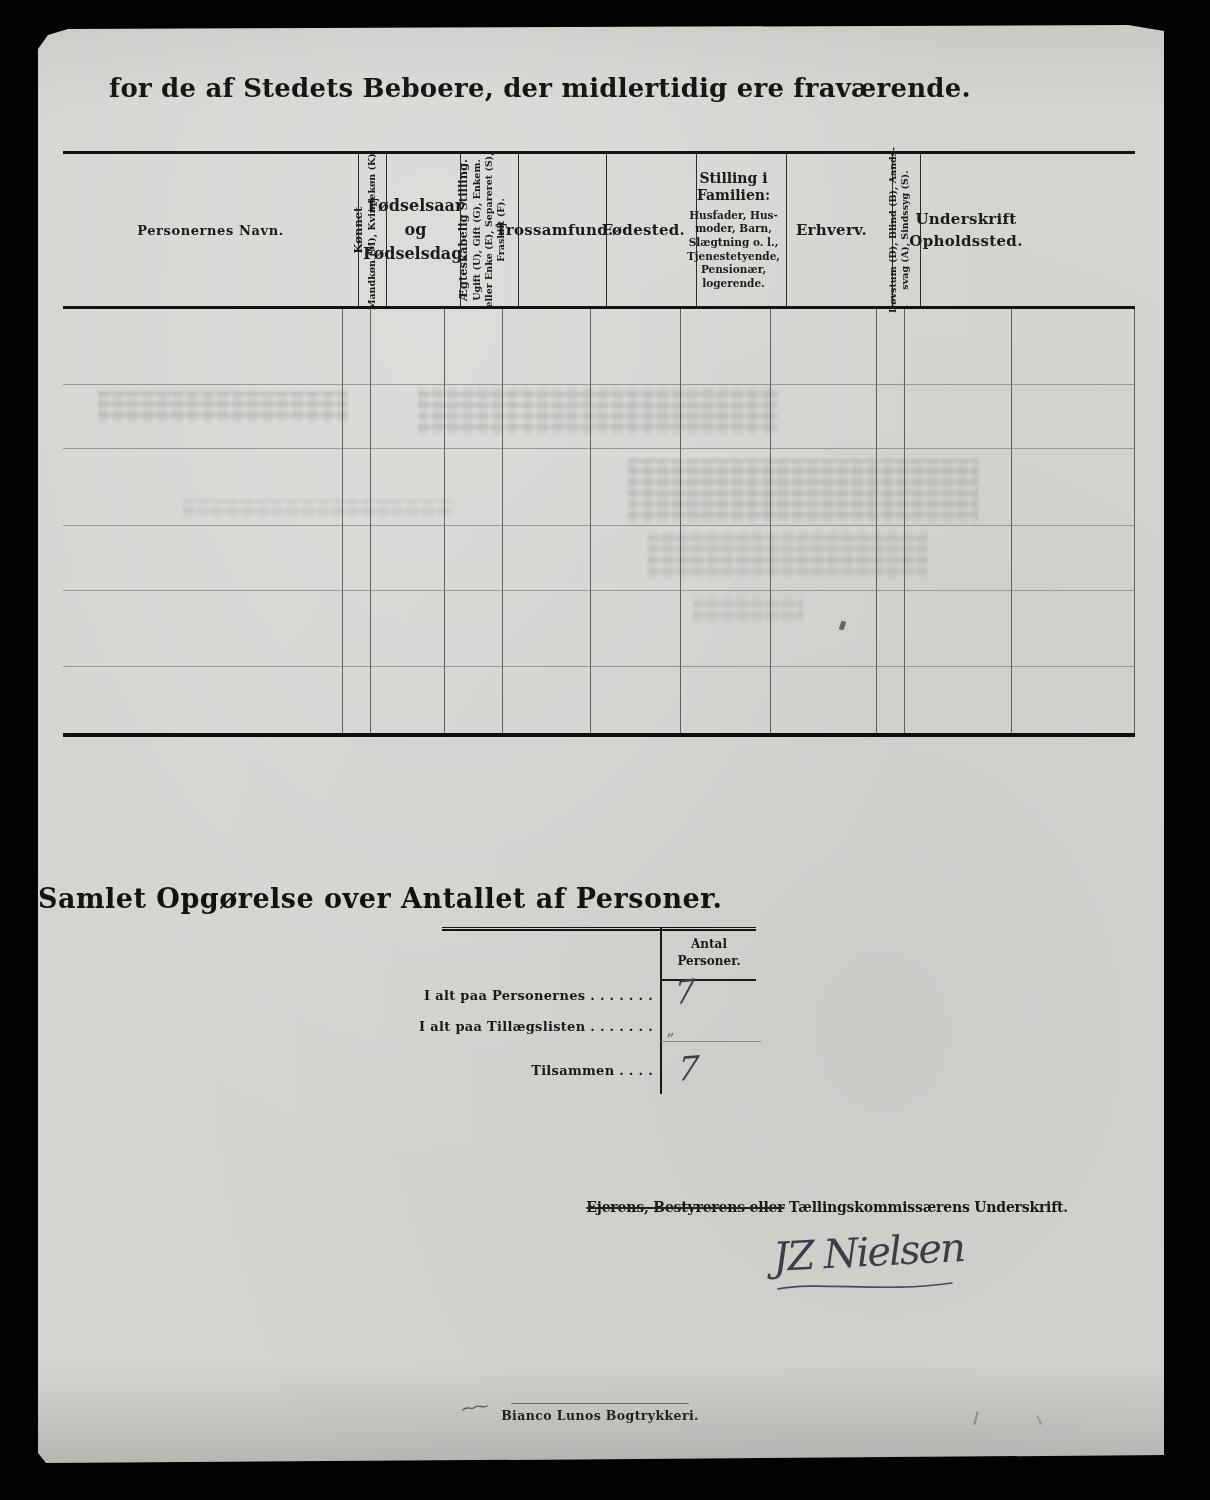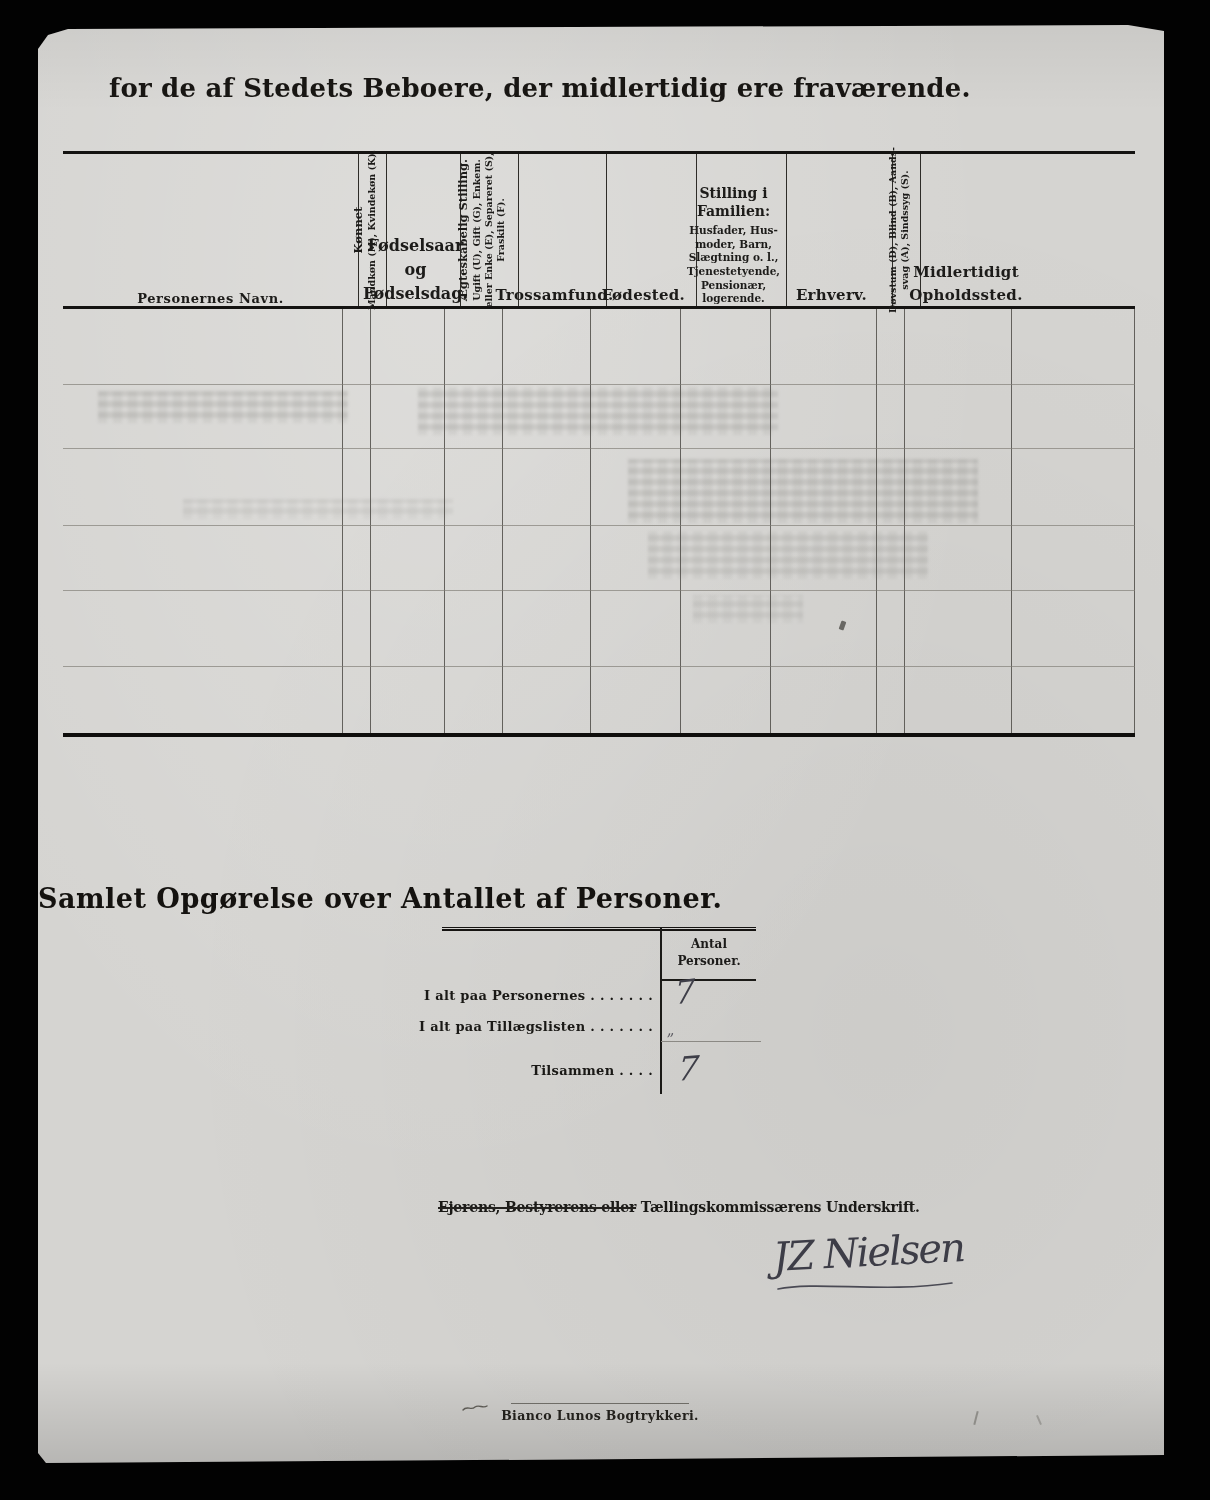--- a/index.html
+++ b/index.html
@@ -25,21 +25,21 @@
   .title-rest{font-size:26px;font-weight:bold;margin-left:16px;color:#181613;letter-spacing:.2px;}
   
   .census-table{position:absolute;left:25px;top:126px;width:1072px;}
   .thead{
     display:grid;
     grid-template-columns:279px 28px 74px 58px 88px 90px 90px 106px 28px 107px 124px;
     border-top:3px solid #141311;border-bottom:3px solid #141311;
     height:152px;
   }
   .th{
-    position:relative;display:flex;flex-direction:column;align-items:center;justify-content:flex-end;
+    position:relative;display:flex;flex-direction:column;align-items:center;justify-content:center;
     text-align:center;border-left:1px solid #2e2c28;overflow:visible;padding:0 2px;box-sizing:border-box;margin-left:16px;
   }
   .th:first-child{border-left:none;}
   .th-name{font-weight:bold;font-size:13px;letter-spacing:.6px;}
   .th-plain{font-size:15px;font-weight:bold;letter-spacing:.3px;line-height:1.5;}
   .th-3line div{font-size:16px;font-weight:bold;line-height:1.5;}
   .rotwrap{position:relative;width:100%;height:100%;}
   .rot{
     position:absolute;left:50%;top:50%;transform:translate(-50%,-50%) rotate(-90deg);
     white-space:nowrap;text-align:center;
@@ -70,21 +70,21 @@
   .sum-label{position:absolute;text-align:right;font-size:13px;font-weight:bold;letter-spacing:.3px;color:#1a1916;}
   .sum-label.r1{left:300px;width:315px;top:963px;}
   .sum-label.r2{left:300px;width:315px;top:994px;}
   .sum-label.r3{left:380px;width:235px;top:1038px;}
   .hand{font-style:italic;color:#3e3e48;}
   .sum-val7a{position:absolute;left:637px;top:948px;font-size:32px;transform:rotate(-7deg) skewX(-6deg);}
   .sum-ditto{position:absolute;left:628px;top:996px;font-size:15px;color:#55545c;transform:rotate(-8deg);}
   .sum-grayline{position:absolute;left:623px;top:1016px;width:100px;height:1px;background:#8b8984;}
   .sum-val7b{position:absolute;left:640px;top:1024px;font-size:33px;transform:rotate(-4deg) skewX(-8deg);}
   
-  .sig-caption{position:absolute;left:400px;top:1174px;width:630px;text-align:left;
+  .sig-caption{position:absolute;left:400px;top:1174px;width:630px;text-align:right;
     font-size:14px;font-weight:bold;letter-spacing:-.2px;color:#1a1916;}
   .struck{text-decoration:line-through;text-decoration-thickness:2px;text-decoration-color:#23211e;}
   .sig-name{position:absolute;left:735px;top:1204px;font-size:40px;font-style:italic;
     letter-spacing:-2px;color:#3d3d47;transform:rotate(-3deg);}
   .sig-flourish{position:absolute;left:738px;top:1252px;}
   
   .printer-line{position:absolute;left:473px;top:1378px;width:178px;height:1px;background:#6e6c66;}
   .printer{position:absolute;left:433px;top:1383px;width:258px;text-align:center;
     font-size:12.5px;font-weight:bold;letter-spacing:.4px;color:#23211d;}
   .squiggle{position:absolute;left:423px;top:1377px;}
@@ -161,21 +161,21 @@
         <div class="th">
           <div class="rotwrap">
               <div class="rot">
             <div class="r-sm">Døvstum (D), Blind (B), Aands-</div>
             <div class="r-sm">svag (A), Sindssyg (S).</div>
           </div>
             </div>
         </div>
 
         <div class="th">
-          <div class="th-plain">Midlertidigt Opholdssted.</div>
+          <div class="th-plain">Underskrift Opholdssted.</div>
         </div>
 
       </div>
 
       <div class="tbody" id="tbody">
 
         <div class="smudge" style="left:35px;top:82px;width:250px;height:32px;"></div>
         <div class="smudge" style="left:355px;top:78px;width:360px;height:48px;"></div>
         <div class="smudge" style="left:565px;top:150px;width:350px;height:64px;"></div>
         <div class="smudge" style="left:585px;top:222px;width:280px;height:48px;opacity:.42;"></div>

